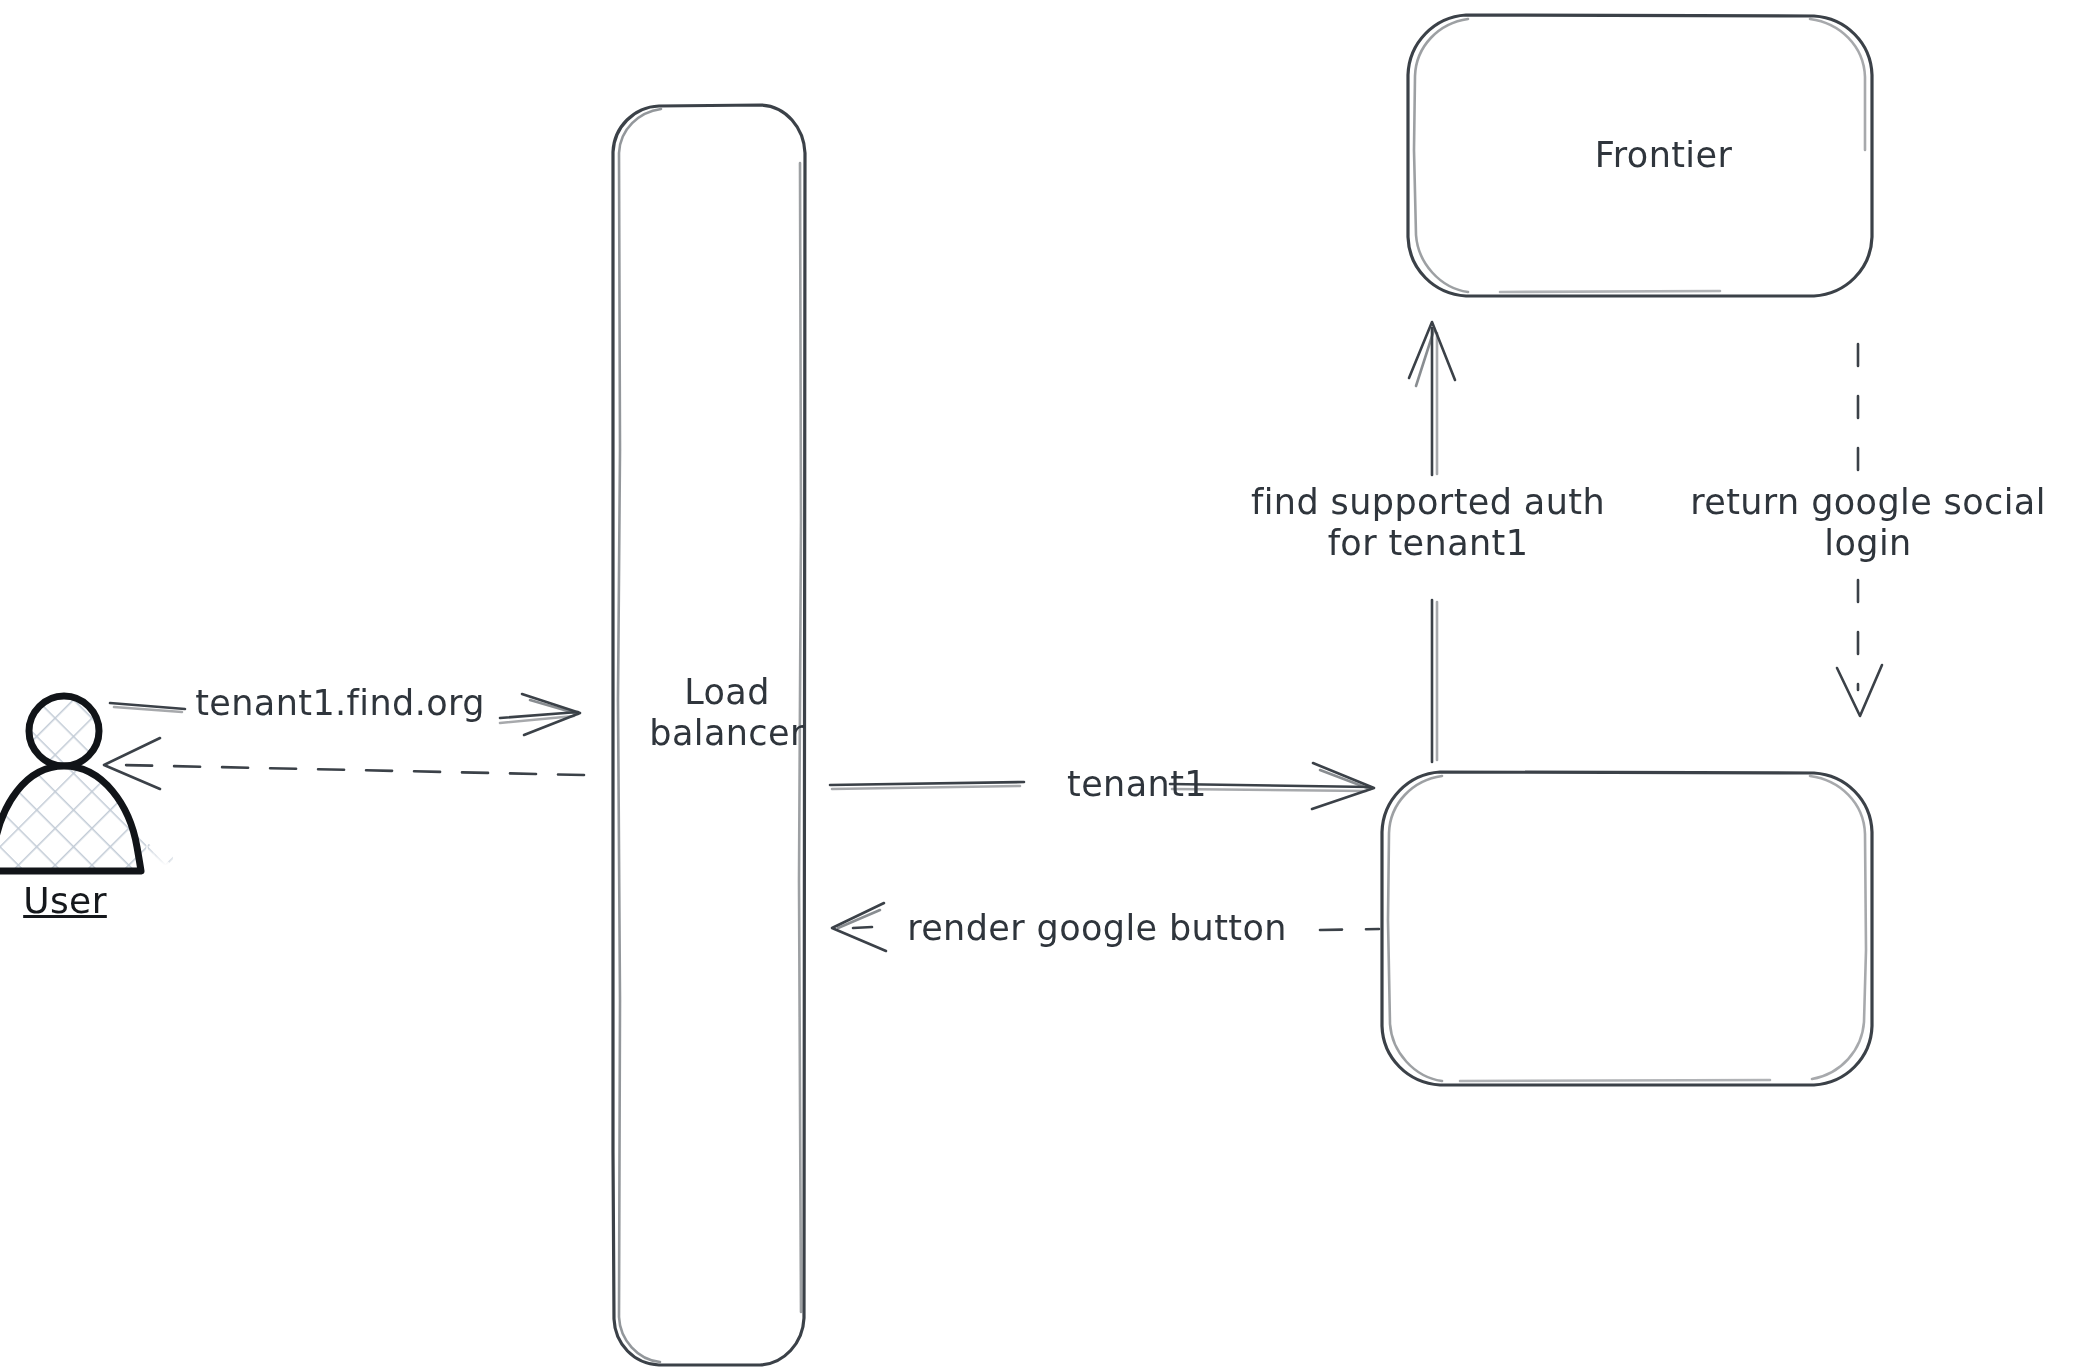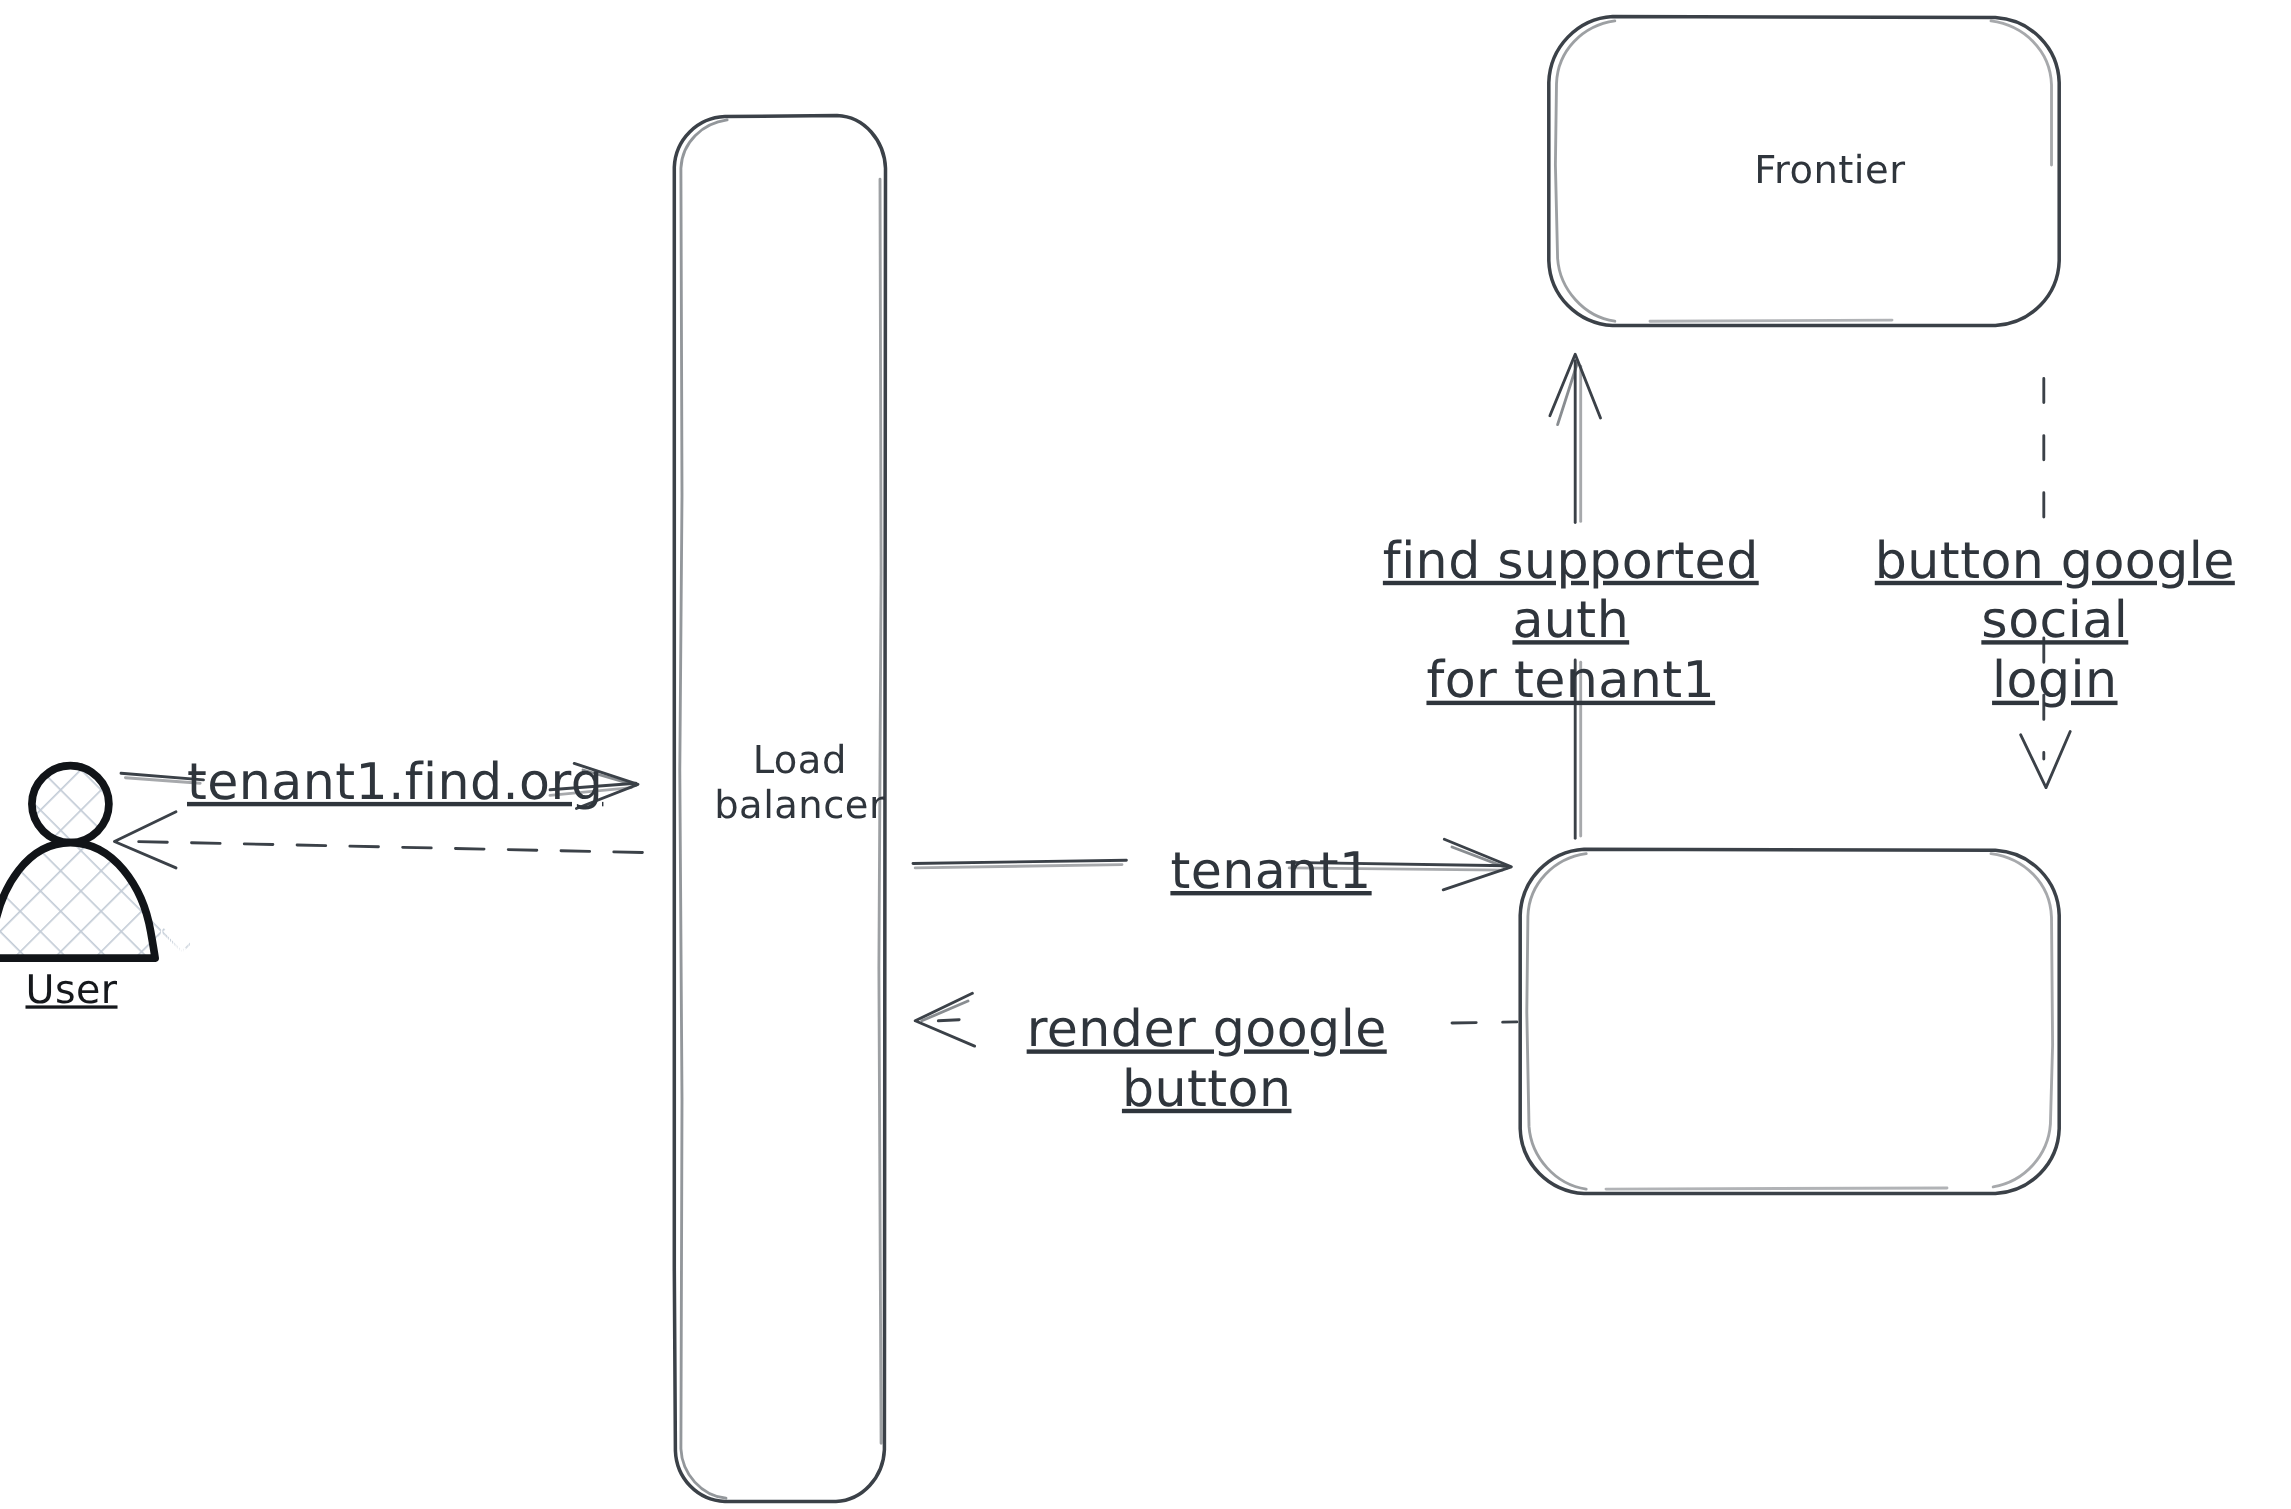--- a/index.html
+++ b/index.html
@@ -55,22 +55,21 @@
     text-align: center;
     white-space: pre-line;
     line-height: 1.18;
     pointer-events: none;
     -webkit-font-smoothing: antialiased;
   }
   .node-label {
     font-size: 35px;
   }
   .edge-label {
-    font-size: 46px;
-    text-decoration: underline;
+    font-size: 35px;
   }
   .actor-label {
     font-size: 36px;
     color: #15181c;
     text-decoration: underline;
   }
   
   .hand {
     font-family: "DejaVu Sans", sans-serif;
     font-weight: 400;
@@ -177,16 +176,16 @@
 
   <div class="edge-label hand" style="left:170px; top:683px; width:340px;">tenant1.find.org</div>
 
   <div class="edge-label hand" style="left:1064px; top:764px; width:146px;">tenant1</div>
 
   <div class="edge-label hand" style="left:872px; top:908px; width:450px;">render google button</div>
 
   <div class="edge-label hand" style="left:1218px; top:482px; width:420px;">find supported auth
 for tenant1</div>
 
-  <div class="edge-label hand" style="left:1668px; top:482px; width:400px;">button google social
+  <div class="edge-label hand" style="left:1668px; top:482px; width:400px;">return google social
 login</div>
 
 </div>
 
 </body></html>

